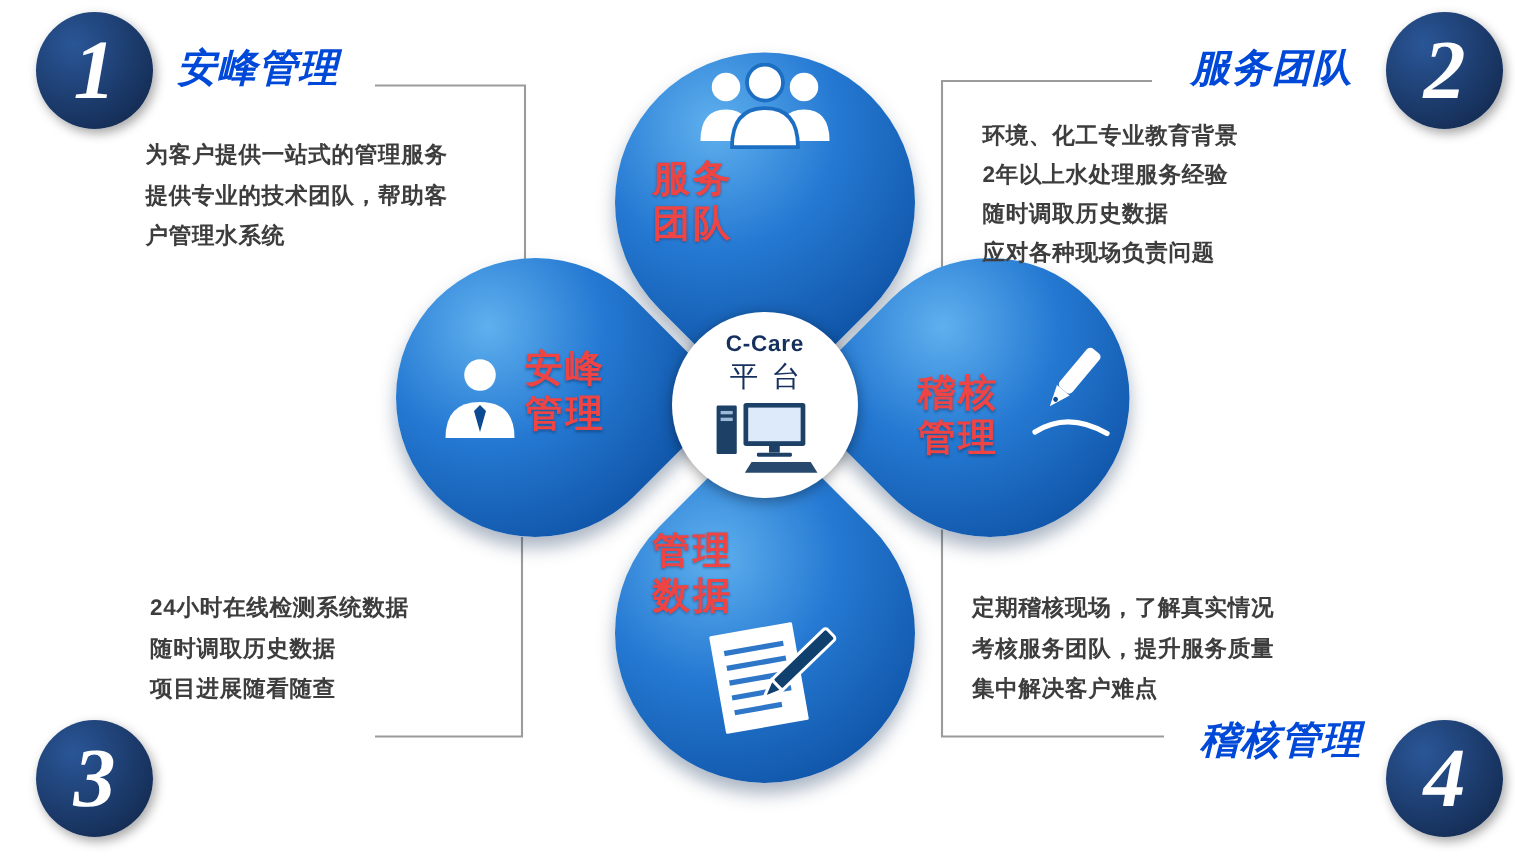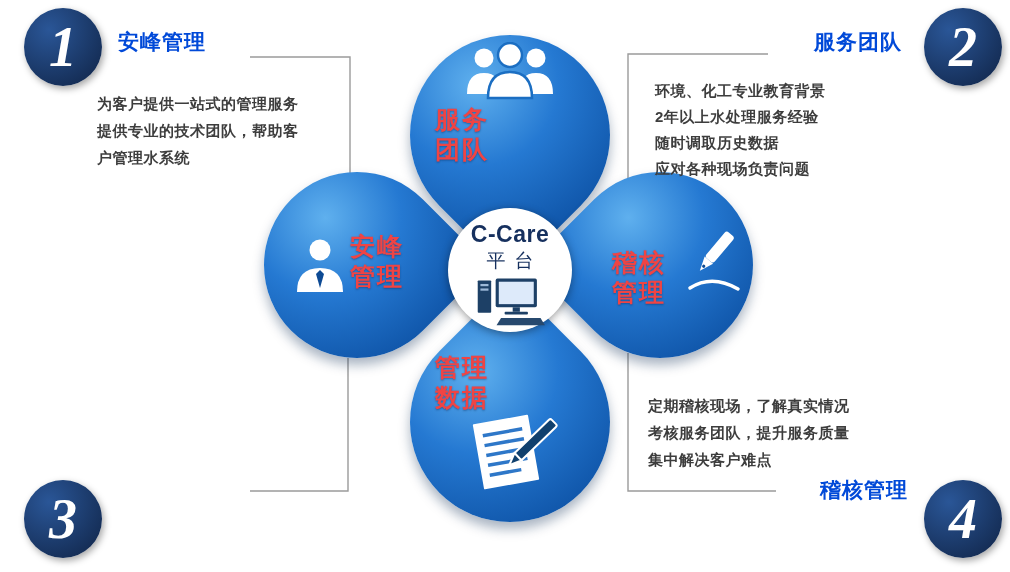--- a/index.html
+++ b/index.html
@@ -51,21 +51,21 @@
 
   
   #center-circle {
     position:absolute; z-index:4;
     left:448px; top:208px; width:124px; height:124px;
     border-radius:50%; background:#ffffff;
     box-shadow: 0 2px 9px rgba(0,0,0,.38);
     display:flex; flex-direction:column; align-items:center;
   }
   #center-title {
-    margin-top:13px; font-size:23px; font-weight:bold;
+    margin-top:13px; font-size:15px; font-weight:bold;
     color: var(--center-navy,#16305e); letter-spacing:0.5px;
   }
   #center-subtitle {
     font-size:19px; font-weight:normal; color: var(--center-navy,#16305e);
     letter-spacing:9px; margin-left:9px; margin-top:0px;
   }
   #icon-computer { width:74px; height:52px; margin-top:1px; }
 
   
   .num-circle {
@@ -83,22 +83,22 @@
     font-size:56px; line-height:78px;
   }
   #circle-1 { left:24px;  top:8px;   }
   #circle-2 { left:924px; top:8px;   }
   #circle-3 { left:24px;  top:480px; }
   #circle-4 { left:924px; top:480px; }
 
   
   .corner-label {
     position:absolute; z-index:5;
-    font-size:21px; font-weight:bold;
-    color: var(--label-blue,#0049d8); letter-spacing:1px;
+    font-size:26px; font-weight:bold;
+    color: var(--label-blue,#0049d8); letter-spacing:1px;font-style:italic;
   }
   #corner-label-1 { left:118px; top:28px; }
   #corner-label-2 { right:108px; top:28px; }
   #corner-label-3 { left:118px; top:476px; }
   #corner-label-4 { right:102px; top:476px; }
 
   
   .corner-text {
     position:absolute; z-index:5;
     font-size:15px; font-weight:bold; color: var(--body-text,#3d3d3d);
@@ -214,20 +214,25 @@
   <div class="corner-text" id="corner-text-2">
     <div>环境、化工专业教育背景</div>
     <div>2年以上水处理服务经验</div>
     <div>随时调取历史数据</div>
     <div>应对各种现场负责问题</div>
   </div>
 
   <div class="num-circle" id="circle-3">
     <span class="num">3</span>
   </div>
+  <div class="corner-text" id="corner-text-3">
+    <div>24小时在线检测系统数据</div>
+    <div>随时调取历史数据</div>
+    <div>项目进展随看随查</div>
+  </div>
 
   <div class="num-circle" id="circle-4">
     <span class="num">4</span>
   </div>
   <div class="corner-label" id="corner-label-4">稽核管理</div>
   <div class="corner-text" id="corner-text-4">
     <div>定期稽核现场，了解真实情况</div>
     <div>考核服务团队，提升服务质量</div>
     <div>集中解决客户难点</div>
   </div>

